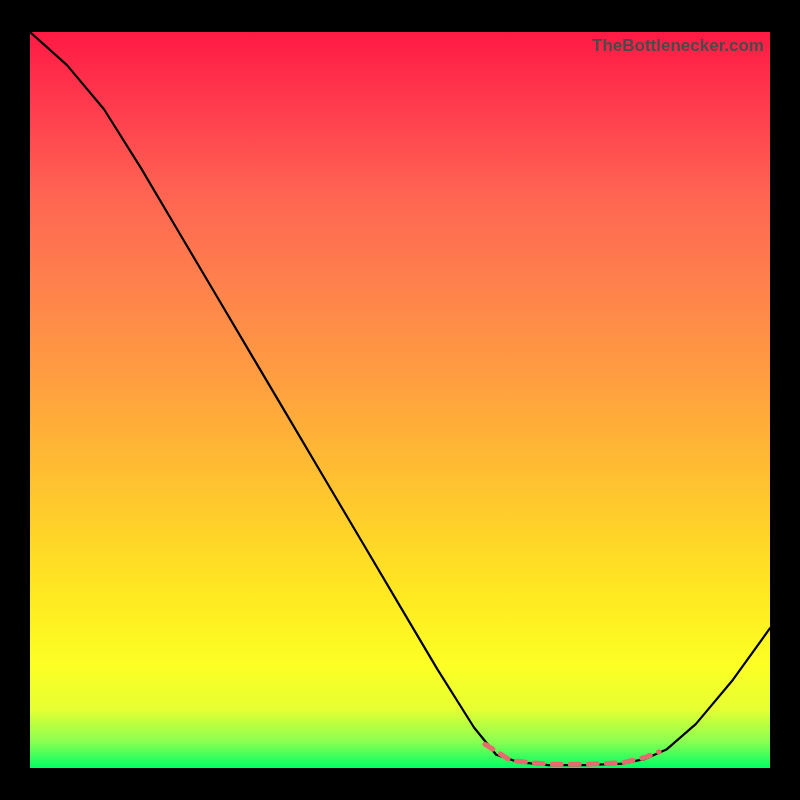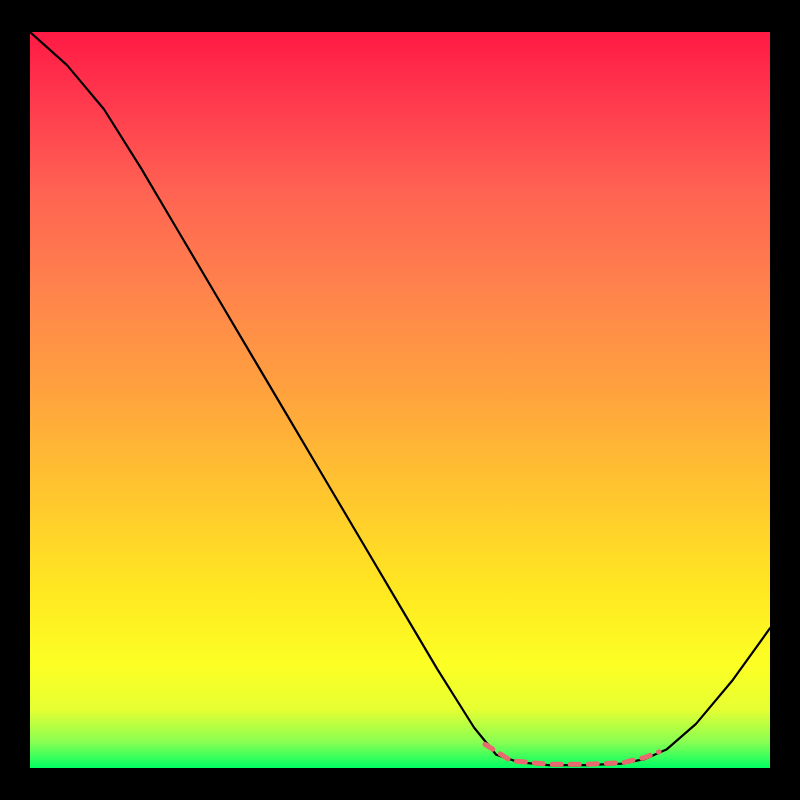--- a/index.html
+++ b/index.html
@@ -52,18 +52,19 @@
       left: 0;
       width: 100%;
       height: 100%;
     }
   </style>
 </head>
 <body>
 
 <div class="chart-container">
   <div class="plot-area">
+    <span class="watermark">TheBottlenecker.com</span>
     <svg id="svg-plot" viewBox="0 0 740 736" preserveAspectRatio="none">
     <path d="M0.00,0.00 L37.00,33.12 L74.00,77.28 L111.00,136.16 L148.00,198.72 L185.00,261.28 L222.00,323.84 L259.00,386.40 L296.00,448.96 L333.00,511.52 L370.00,574.08 L407.00,636.64 L444.00,695.52 L466.20,722.75 L488.40,730.11 L518.00,733.06 L555.00,733.06 L592.00,731.58 L614.20,727.17 L636.40,717.60 L666.00,691.84 L703.00,647.68 L740.00,596.16" fill="none" stroke="#000000" stroke-width="2.2" stroke-linecap="round" stroke-linejoin="round"></path>
         <path d="M455.10,712.45 L481.00,728.64 L518.00,732.32 L555.00,732.32 L592.00,730.85 L614.20,725.70 L629.00,719.81" fill="none" stroke="#e86a6e" stroke-width="5" stroke-linecap="round" stroke-linejoin="round" stroke-dasharray="9 9"></path>
       </svg>
   </div>
 </div>
 
 </body></html>

